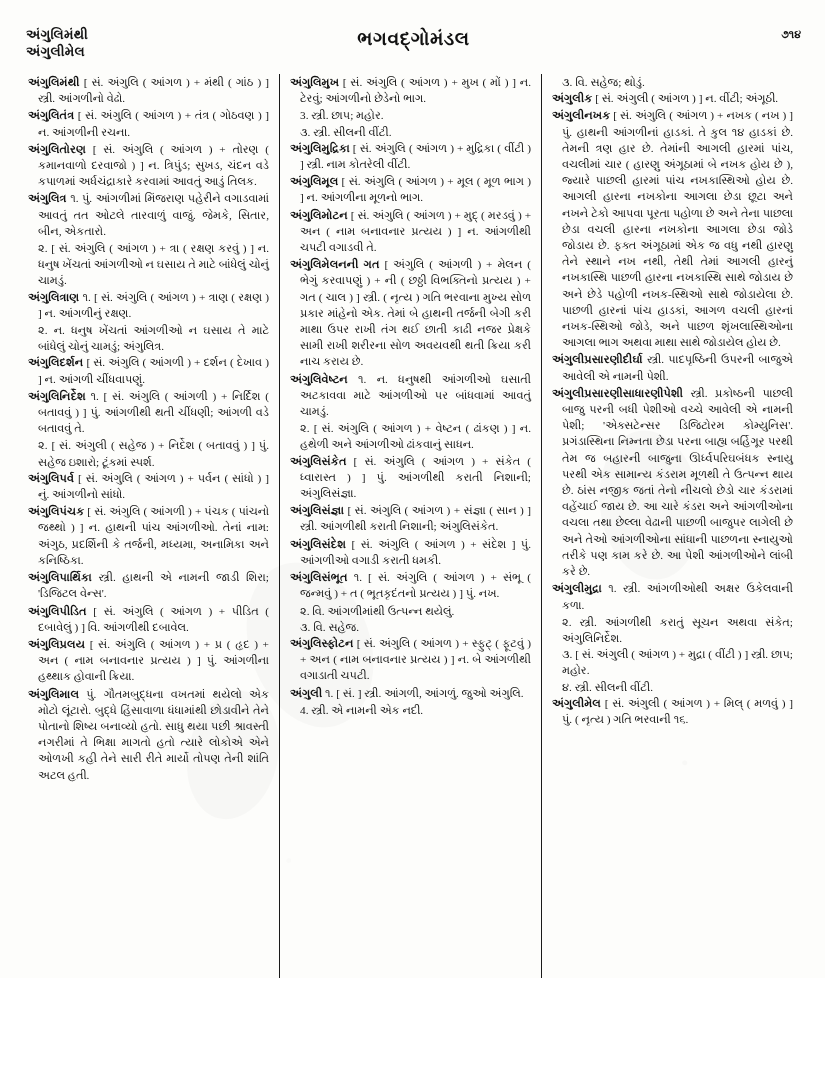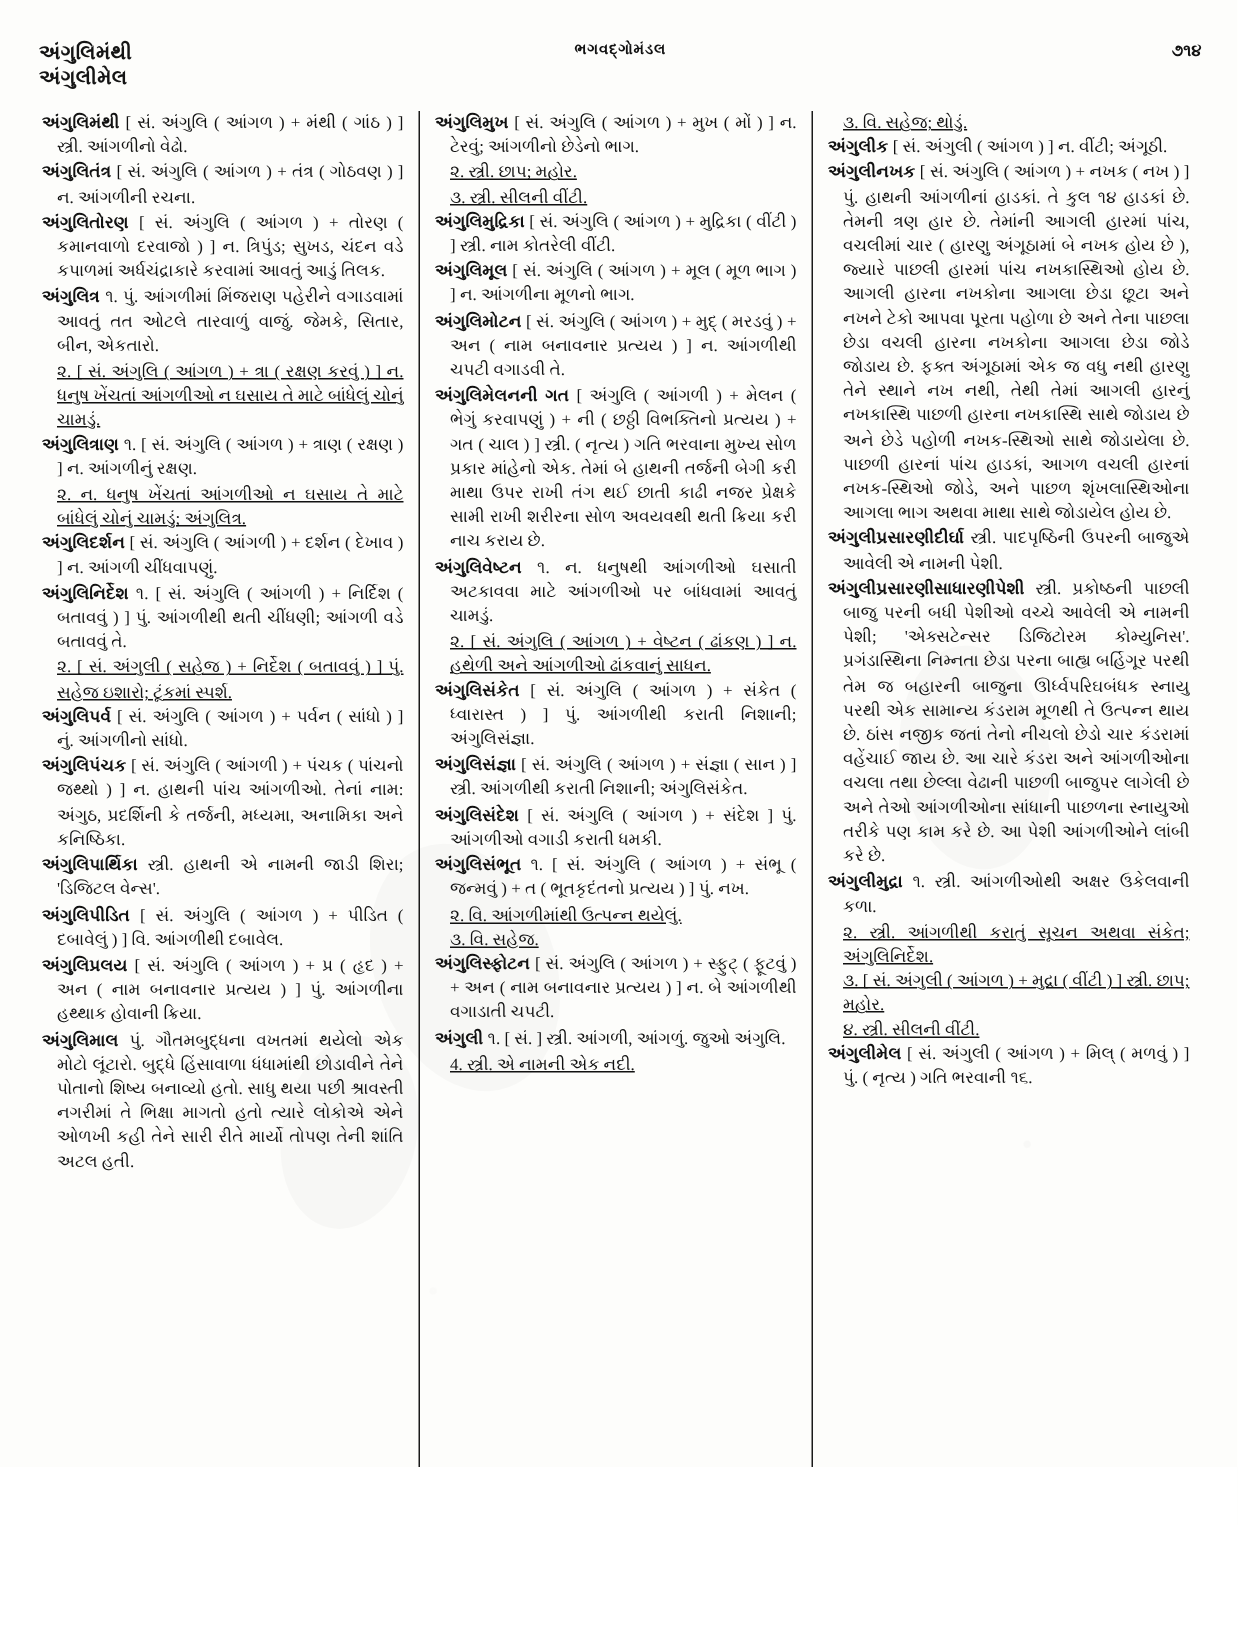--- a/index.html
+++ b/index.html
@@ -54,21 +54,21 @@
     letter-spacing: 0.2px;
   }
   .hdr-left div { white-space: nowrap; }
   .hdr-center {
     position: absolute;
     left: 0;
     right: 0;
     top: 2px;
     text-align: center;
     font-weight: bold;
-    font-size: 10px;
+    font-size: 19px;
     color: #111;
     letter-spacing: 0.5px;
   }
   .hdr-right {
     position: absolute;
     right: 0;
     top: 2px;
     font-weight: bold;
     font-size: 11px;
     color: #111;
@@ -111,21 +111,20 @@
     margin-left: -10px;
   }
   .hw {
     font-weight: bold;
     letter-spacing: 0.1px;
   }
   .sense {
     padding-left: 10px;
     margin: 0;
     text-align: justify;
-    text-decoration: underline;
   }
 </style>
 </head>
 <body>
 
 <div id="page">
 
   <div class="wm a"></div>
   <div class="wm b"></div>
   <div class="wm c"></div>
@@ -154,21 +153,21 @@
         <p class="entry"><span class="hw">અંગુલિપર્વ</span><span> [ સં. અંગુલિ ( આંગળ ) + પર્વન ( સાંધો ) ] નું. આંગળીનો સાંધો.</span></p>
         <p class="entry"><span class="hw">અંગુલિપંચક</span><span> [ સં. અંગુલિ ( આંગળી ) + પંચક ( પાંચનો જથ્થો ) ] ન. હાથની પાંચ આંગળીઓ. તેનાં નામ: અંગુઠ, પ્રદર્શિની કે તર્જની, મધ્યમા, અનામિકા અને કનિષ્ઠિકા.</span></p>
         <p class="entry"><span class="hw">અંગુલિપાર્થિકા</span><span> સ્ત્રી. હાથની એ નામની જાડી શિરા; 'ડિજિટલ વેન્સ'.</span></p>
         <p class="entry"><span class="hw">અંગુલિપીડિત</span><span> [ સં. અંગુલિ ( આંગળ ) + પીડિત ( દબાવેલું ) ] વિ. આંગળીથી દબાવેલ.</span></p>
         <p class="entry"><span class="hw">અંગુલિપ્રલય</span><span> [ સં. અંગુલિ ( આંગળ ) + પ્ર ( હૃદ ) + અન ( નામ બનાવનાર પ્રત્યય ) ] પું. આંગળીના હથ્થાક હોવાની ક્રિયા.</span></p>
         <p class="entry"><span class="hw">અંગુલિમાલ</span><span> પું. ગૌતમબુદ્ધના વખતમાં થયેલો એક મોટો લૂંટારો. બુદ્ધે હિંસાવાળા ધંધામાંથી છોડાવીને તેને પોતાનો શિષ્ય બનાવ્યો હતો. સાધુ થયા પછી શ્રાવસ્તી નગરીમાં તે ભિક્ષા માગતો હતો ત્યારે લોકોએ એને ઓળખી કહી તેને સારી રીતે માર્યો તોપણ તેની શાંતિ અટલ હતી.</span></p>
       </div>
     <div class="rule"></div>
     <div class="col" id="col2">
         <p class="entry"><span class="hw">અંગુલિમુખ</span><span> [ સં. અંગુલિ ( આંગળ ) + મુખ ( મોં ) ] ન. ટેરવું; આંગળીનો છેડેનો ભાગ.</span></p>
-        <p class="sense"><span>૨. સ્ત્રી. છાપ; મહોર.</span></p>
+        <p class="sense"><span>3. સ્ત્રી. છાપ; મહોર.</span></p>
         <p class="sense"><span>૩. સ્ત્રી. સીલની વીંટી.</span></p>
         <p class="entry"><span class="hw">અંગુલિમુદ્રિકા</span><span> [ સં. અંગુલિ ( આંગળ ) + મુદ્રિકા ( વીંટી ) ] સ્ત્રી. નામ કોતરેલી વીંટી.</span></p>
         <p class="entry"><span class="hw">અંગુલિમૂલ</span><span> [ સં. અંગુલિ ( આંગળ ) + મૂલ ( મૂળ ભાગ ) ] ન. આંગળીના મૂળનો ભાગ.</span></p>
         <p class="entry"><span class="hw">અંગુલિમોટન</span><span> [ સં. અંગુલિ ( આંગળ ) + મુદ્ ( મરડવું ) + અન ( નામ બનાવનાર પ્રત્યય ) ] ન. આંગળીથી ચપટી વગાડવી તે.</span></p>
         <p class="entry"><span class="hw">અંગુલિમેલનની ગત</span><span> [ અંગુલિ ( આંગળી ) + મેલન ( ભેગું કરવાપણું ) + ની ( છઠ્ઠી વિભક્તિનો પ્રત્યય ) + ગત ( ચાલ ) ] સ્ત્રી. ( નૃત્ય ) ગતિ ભરવાના મુખ્ય સોળ પ્રકાર માંહેનો એક. તેમાં બે હાથની તર્જની બેગી કરી માથા ઉપર રાખી તંગ થઈ છાતી કાઢી નજર પ્રેક્ષકે સામી રાખી શરીરના સોળ અવયવથી થતી ક્રિયા કરી નાચ કરાય છે.</span></p>
         <p class="entry"><span class="hw">અંગુલિવેષ્ટન</span><span> ૧. ન. ધનુષથી આંગળીઓ ઘસાતી અટકાવવા માટે આંગળીઓ પર બાંધવામાં આવતું ચામડું.</span></p>
         <p class="sense"><span>૨. [ સં. અંગુલિ ( આંગળ ) + વેષ્ટન ( ઢાંકણ ) ] ન. હથેળી અને આંગળીઓ ઢાંકવાનું સાધન.</span></p>
         <p class="entry"><span class="hw">અંગુલિસંકેત</span><span> [ સં. અંગુલિ ( આંગળ ) + સંકેત ( ધ્વારાસ્ત ) ] પું. આંગળીથી કરાતી નિશાની; અંગુલિસંજ્ઞા.</span></p>
         <p class="entry"><span class="hw">અંગુલિસંજ્ઞા</span><span> [ સં. અંગુલિ ( આંગળ ) + સંજ્ઞા ( સાન ) ] સ્ત્રી. આંગળીથી કરાતી નિશાની; અંગુલિસંકેત.</span></p>
         <p class="entry"><span class="hw">અંગુલિસંદેશ</span><span> [ સં. અંગુલિ ( આંગળ ) + સંદેશ ] પું. આંગળીઓ વગાડી કરાતી ધમકી.</span></p>

